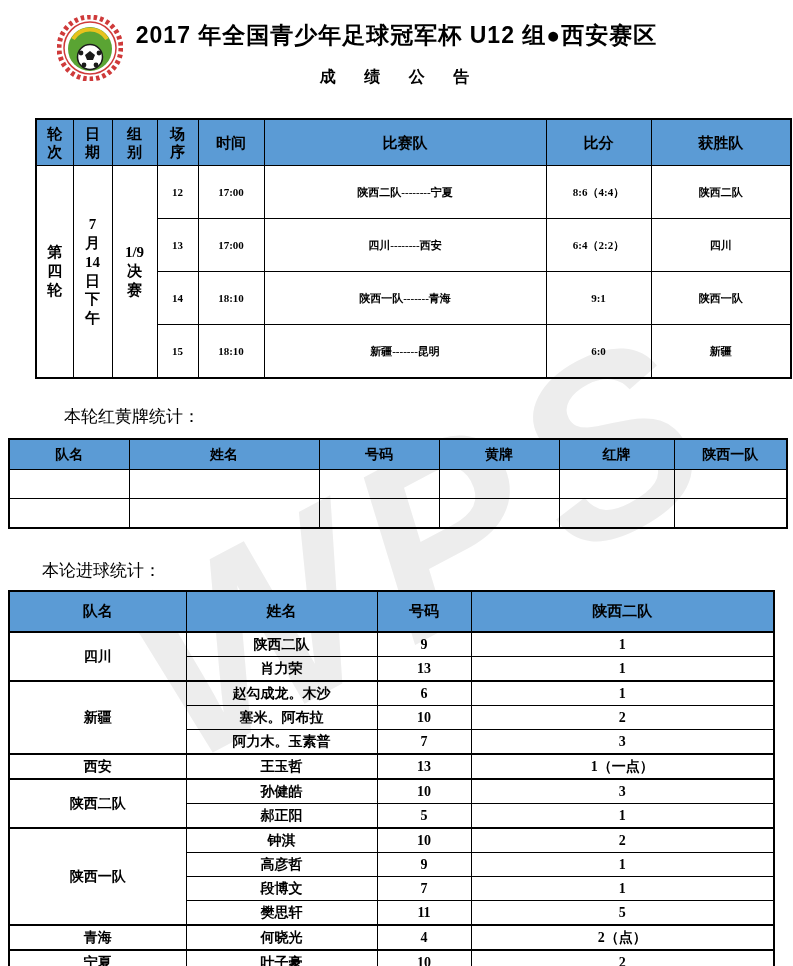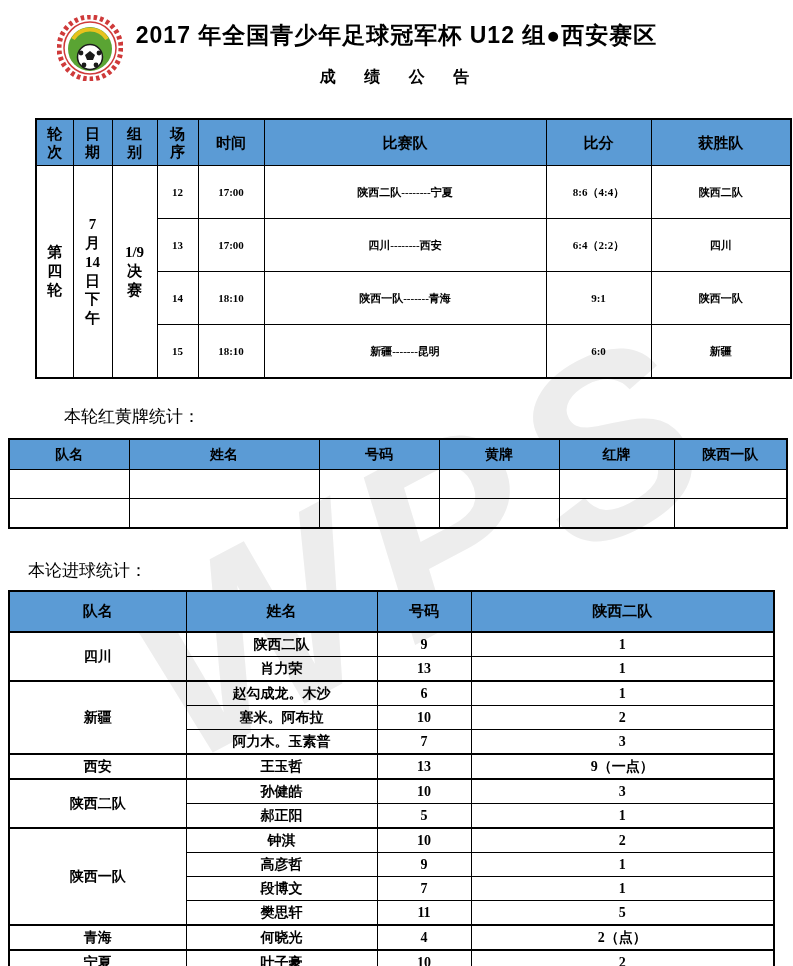--- a/index.html
+++ b/index.html
@@ -25,21 +25,21 @@
   th{background:#5B9BD5;font-weight:bold;}
   .v{white-space:pre-line;line-height:1.25;}
   
   .results{margin:30px 0 0 35px;width:755px;border:2px solid #000;}
   .results th{height:43px;font-size:15px;white-space:pre-line;line-height:1.2;}
   .results td{height:50px;font-size:11px;font-weight:bold;font-family:"Liberation Serif","DejaVu Serif",serif;}
   .results td.v{font-size:15px;}
   
   .section-title{font-size:17px;font-weight:normal;margin:26px 0 0 64px;
     font-family:"Liberation Serif","DejaVu Serif",serif;position:relative;z-index:1;}
-  .section-title.goals{margin-left:28px;margin-top:30px;}
+  .section-title.goals{margin-left:42px;margin-top:30px;}
   
   .cards{margin:10px 0 0 8px;width:778px;border:2px solid #000;}
   .cards th{height:27px;font-size:14px;}
   .cards td{height:26px;font-size:14px;}
   
   .goals-table{margin:8px 0 0 8px;width:765px;border:2px solid #000;}
   .goals-table th{height:37px;font-size:15px;}
   .goals-table td{height:21px;font-size:14px;font-weight:bold;font-family:"Liberation Serif","DejaVu Serif",serif;}
   .goals-table tr.group-start td{border-top:2px solid #000;}
   .goals-table thead th{border-bottom:2px solid #000;}
@@ -220,21 +220,21 @@
     </tr>
     <tr>
       <td>阿力木。玉素普</td>
       <td>7</td>
       <td>3</td>
     </tr>
     <tr class="group-start">
       <td>西安</td>
       <td>王玉哲</td>
       <td>13</td>
-      <td>9（一点）</td>
+      <td>1（一点）</td>
     </tr>
     <tr class="group-start">
       <td rowspan="2">陕西二队</td>
       <td>孙健皓</td>
       <td>10</td>
       <td>3</td>
     </tr>
     <tr>
       <td>郝正阳</td>
       <td>5</td>

